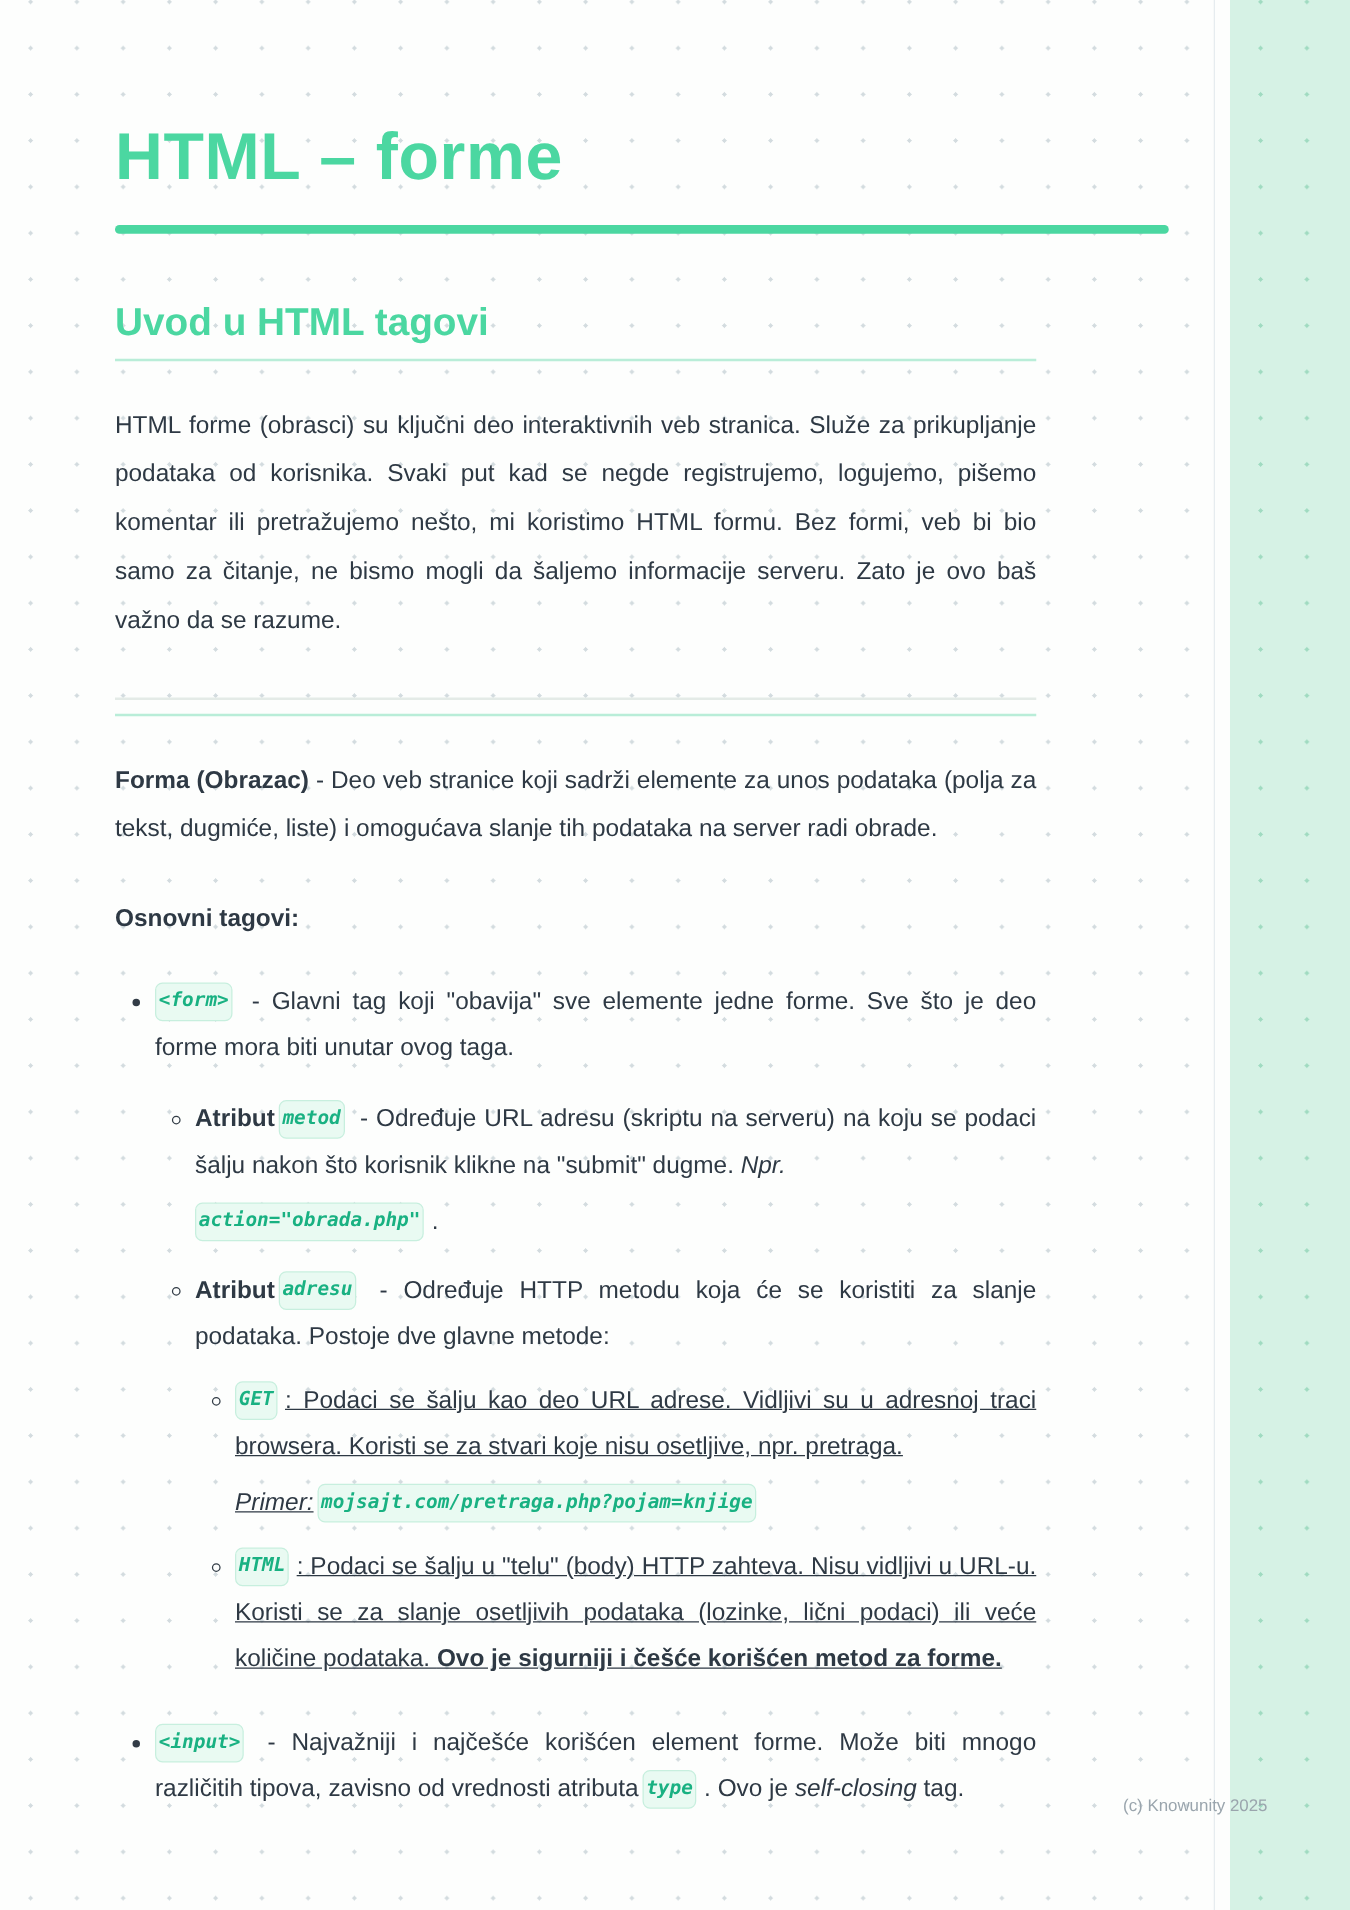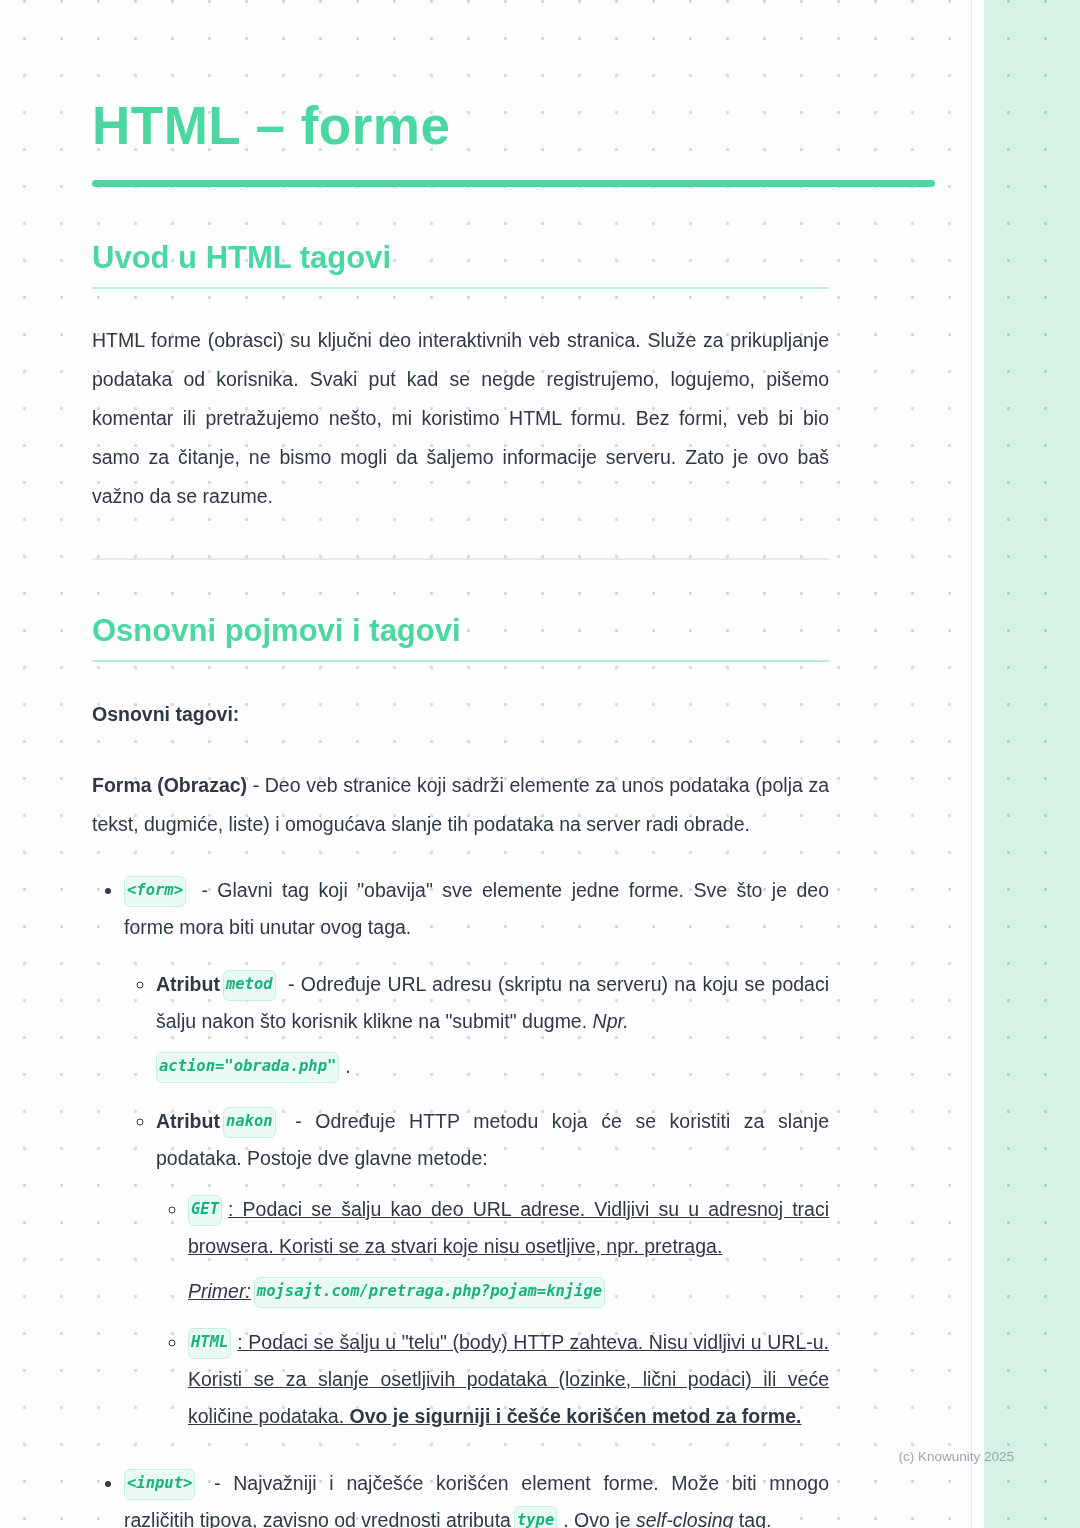--- a/index.html
+++ b/index.html
@@ -68,21 +68,21 @@
     font-style:italic;font-weight:700;font-size:15.5px;line-height:1;
     color:var(--chip-text);background:var(--chip-bg);
     border:1px solid var(--chip-border);border-radius:6px;
     padding:6px 2px 7px;margin:0 6px 0 3px;vertical-align:2px;white-space:nowrap;
   }
   .chip-first{margin-left:0;}
   .code-line{margin-top:8px;text-align:left;}
   em{font-style:italic;}
   strong{font-weight:700;}
   .footer{
-    position:absolute;right:66px;bottom:64px;
+    position:absolute;right:66px;bottom:76px;
     font-size:13.5px;color:var(--muted);margin-top:48px;
   }
 </style>
 </head>
 <body>
 
 <div class="page">
   <div class="edge-line"></div>
   <aside class="side-strip"></aside>
 
@@ -93,41 +93,40 @@
 
     <section>
       <h2 class="h2">Uvod u HTML tagovi</h2>
       <div class="heading-rule"></div>
       <p class="para">HTML forme (obrasci) su ključni deo interaktivnih veb stranica. Služe za prikupljanje podataka od korisnika. Svaki put kad se negde registrujemo, logujemo, pišemo komentar ili pretražujemo nešto, mi koristimo HTML formu. Bez formi, veb bi bio samo za čitanje, ne bismo mogli da šaljemo informacije serveru. Zato je ovo baš važno da se razume.</p>
     </section>
 
     <div class="divider"></div>
 
     <section>
-      <h2 class="h2">Osnovni pojmovi i tagovi</h2>
       <div class="heading-rule"></div>
 
+      <p class="para"><strong>Forma (Obrazac)</strong><span> - Deo veb stranice koji sadrži elemente za unos podataka (polja za tekst, dugmiće, liste) i omogućava slanje tih podataka na server radi obrade.</span></p>
+
       <p class="para label">Osnovni tagovi:</p>
-
-      <p class="para"><strong>Forma (Obrazac)</strong><span> - Deo veb stranice koji sadrži elemente za unos podataka (polja za tekst, dugmiće, liste) i omogućava slanje tih podataka na server radi obrade.</span></p>
 
       <ul class="lvl1">
 
         <li>
           <span class="chip chip-first">&lt;form&gt;</span><span> - Glavni tag koji "obavija" sve elemente jedne forme. Sve što je deo forme mora biti unutar ovog taga.</span>
 
           <ul class="lvl2">
 
             <li>
               <strong>Atribut</strong><span class="chip">metod</span><span> - Određuje URL adresu (skriptu na serveru) na koju se podaci šalju nakon što korisnik klikne na "submit" dugme. </span><em>Npr.</em>
               <div class="code-line"><span class="chip chip-first">action="obrada.php"</span><span>.</span></div>
             </li>
 
             <li>
-              <strong>Atribut</strong><span class="chip">nakon</span><span> - Određuje HTTP metodu koja će se koristiti za slanje podataka. Postoje dve glavne metode:</span>
+              <strong>Atribut</strong><span class="chip">adresu</span><span> - Određuje HTTP metodu koja će se koristiti za slanje podataka. Postoje dve glavne metode:</span>
 
               <ul class="lvl3">
 
                 <li>
                   <span class="chip chip-first">GET</span><span>: Podaci se šalju kao deo URL adrese. Vidljivi su u adresnoj traci browsera. Koristi se za stvari koje nisu osetljive, npr. pretraga.</span>
                   <div class="code-line"><em>Primer:</em><span class="chip">mojsajt.com/pretraga.php?pojam=knjige</span></div>
                 </li>
 
                 <li>
                   <span class="chip chip-first">HTML</span><span>: Podaci se šalju u "telu" (body) HTTP zahteva. Nisu vidljivi u URL-u. Koristi se za slanje osetljivih podataka (lozinke, lični podaci) ili veće količine podataka. </span><strong>Ovo je sigurniji i češće korišćen metod za forme.</strong>

